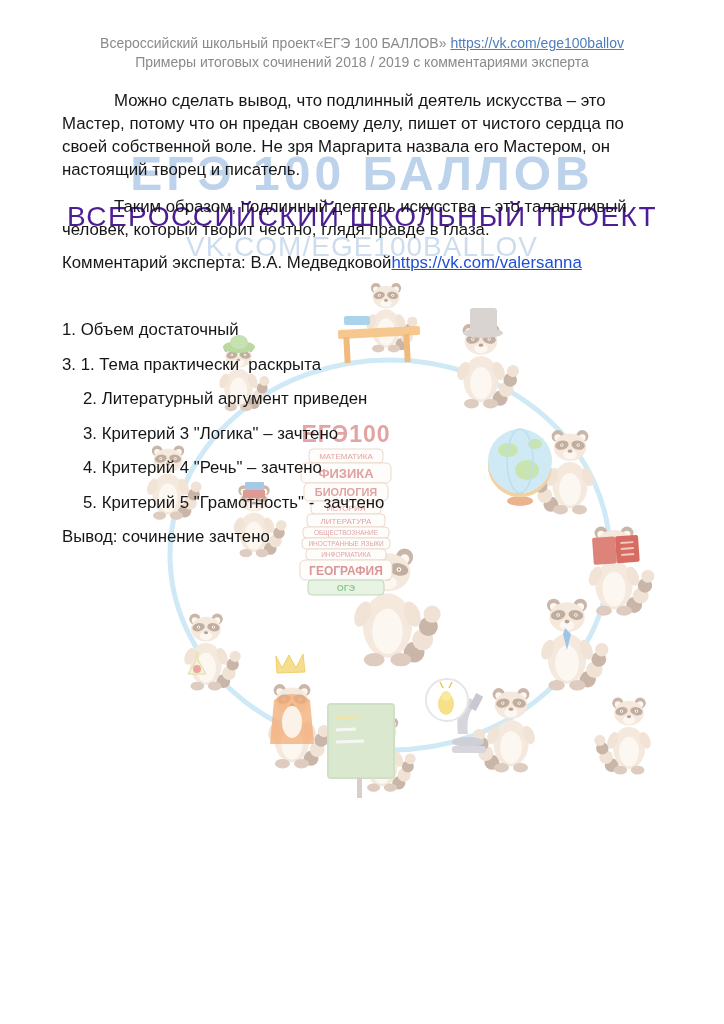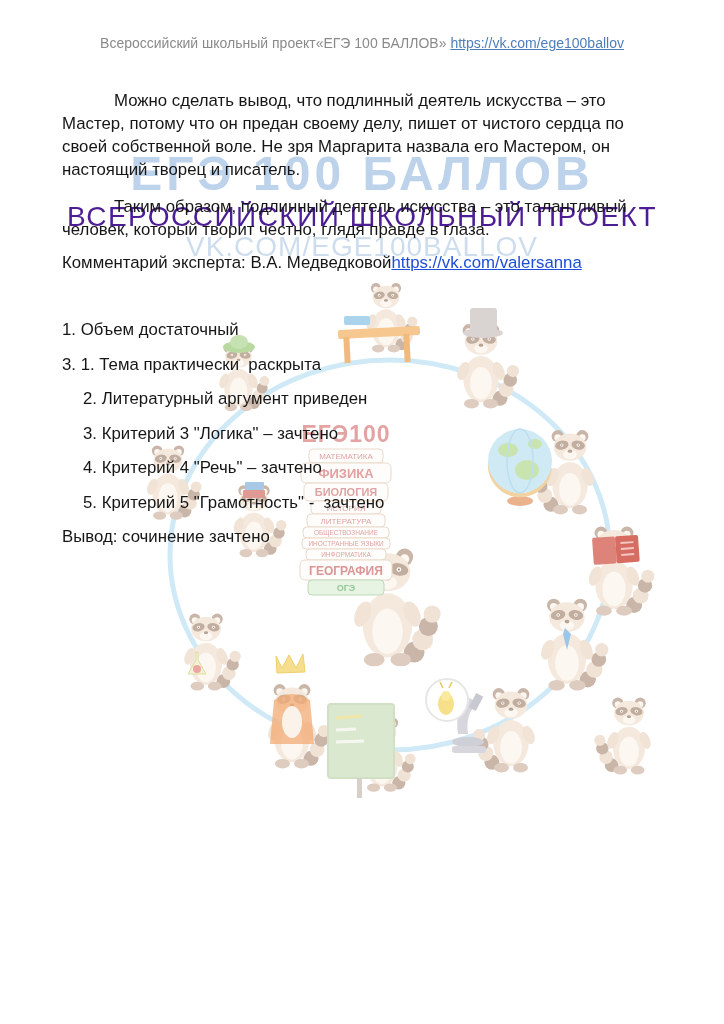--- a/index.html
+++ b/index.html
@@ -193,20 +193,21 @@
         <rect x="308" y="580" width="76" height="15" rx="4" fill="#e7f3e3" stroke="#bcd9b8"></rect>
         <text x="346" y="591" font-size="9" font-weight="bold" fill="#96c796">ОГЭ</text>
       </g>
     </svg>
   </div>
 
   <div class="content">
 
     <div class="header">
       <div><span>Всероссийский школьный проект«ЕГЭ 100 БАЛЛОВ» </span><a href="#">https://vk.com/ege100ballov</a></div>
+      <div>Примеры итоговых сочинений 2018 / 2019 с комментариями эксперта</div>
     </div>
 
     <p class="body-text para p2">Таким образом, подлинный деятель искусства – это талантливый человек, который творит честно, глядя правде в глаза.</p>
 
     <p class="body-text para p1">Можно сделать вывод, что подлинный деятель искусства – это Мастер, потому что он предан своему делу, пишет от чистого сердца по своей собственной воле. Не зря Маргарита назвала его Мастером, он настоящий творец и писатель.</p>
 
     <div class="body-text expert"><span>Комментарий эксперта: В.А. Медведковой</span><a href="#">https://vk.com/valersanna</a></div>
 
     <div class="body-text eval">
       <div class="list-line">1. Объем достаточный</div>

